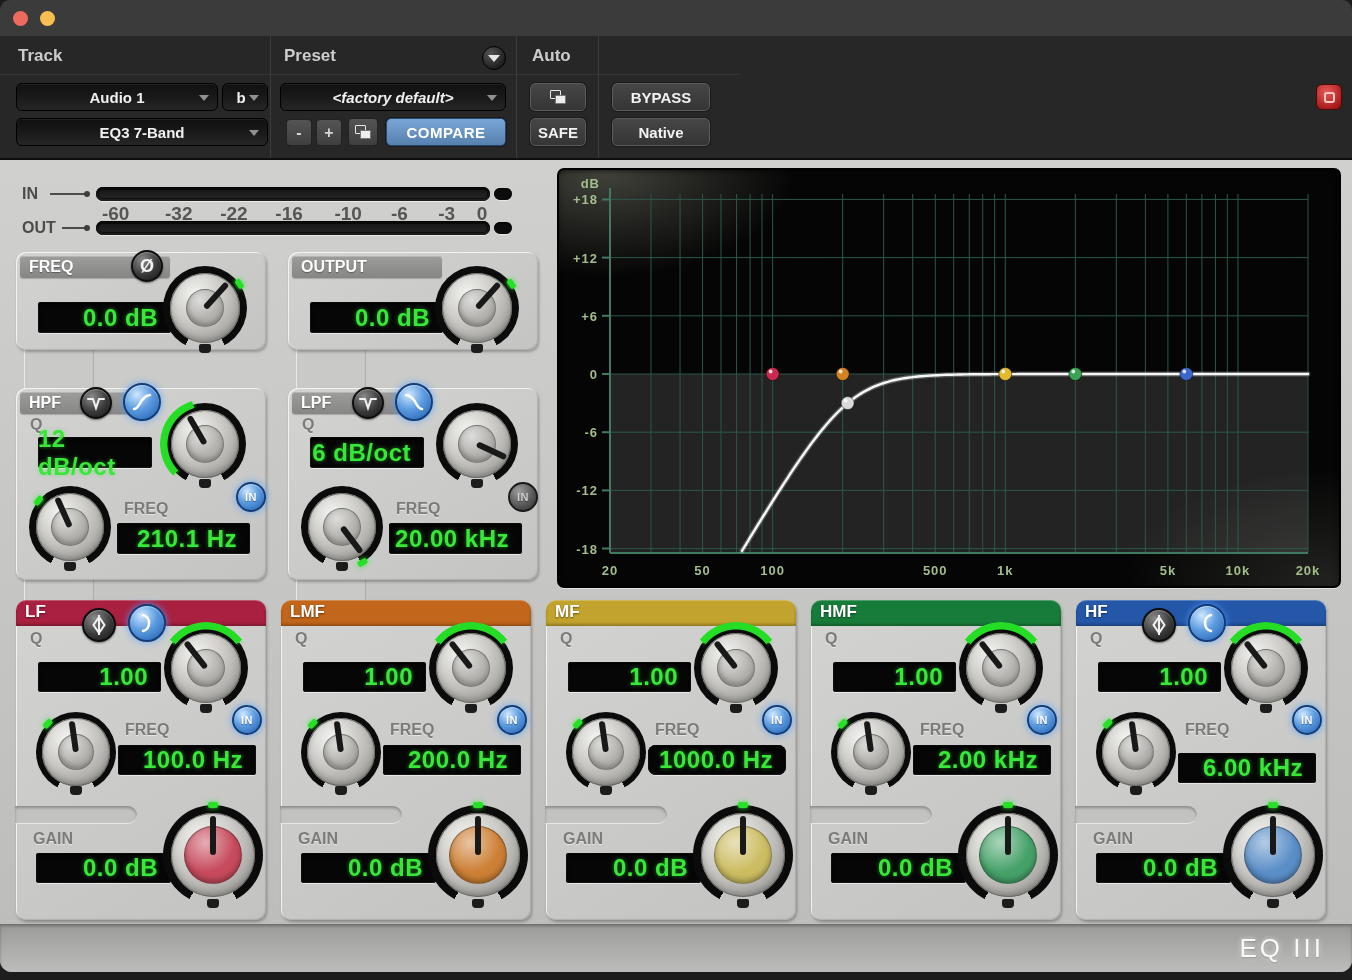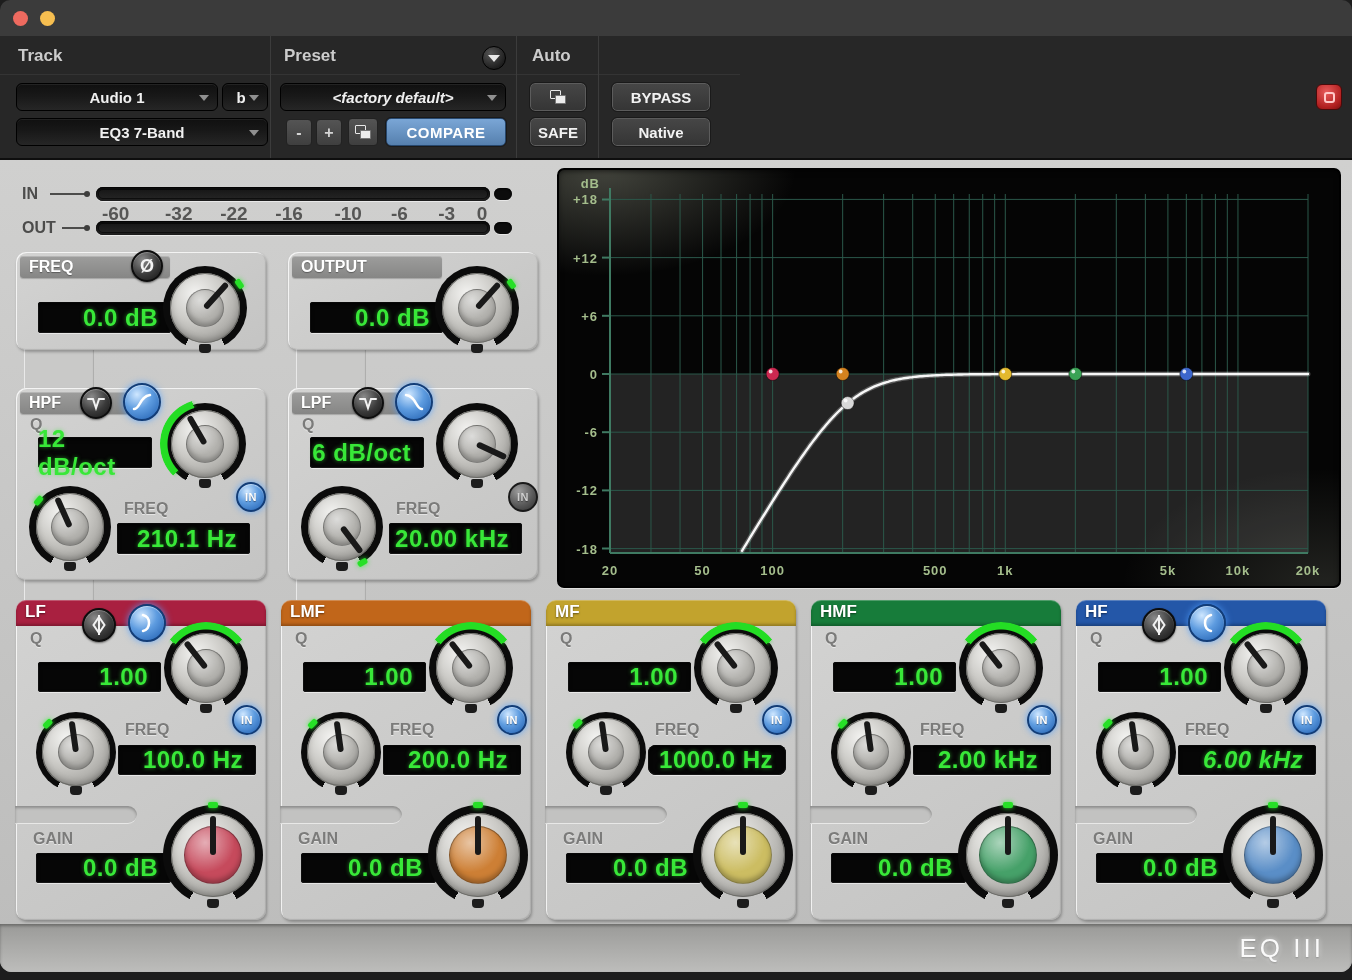--- a/index.html
+++ b/index.html
@@ -575,21 +575,21 @@
         </div>
       <div class="flabel" style="left:109px;top:121px;">FREQ</div>
       <div class="knob" style="left:20px;top:112px;width:80px;height:80px;--pt:-8deg;--tick:-45deg;">
         <div class="kring"></div>
           <div class="ktick"></div>
           <div class="kface"></div>
           <div class="khub"></div>
           <div class="kptr"></div>
           <div class="knub"></div>
       </div>
-      <div class="lcd" style="left:102px;top:145px;width:138px;height:30px;font-style:italic;">6.00 kHz</div>
+      <div class="lcd" style="left:102px;top:153px;width:138px;height:30px;">6.00 kHz</div>
       <div class="groove"></div>
       <div class="flabel" style="left:17px;top:230px;">GAIN</div>
       <div class="lcd" style="left:20px;top:253px;width:135px;height:30px;">0.0 dB</div>
       <div class="knob cap" style="left:147px;top:205px;width:100px;height:100px;--pt:0deg;--tick:0deg;">
         <div class="kring"></div>
           <div class="ktick"></div>
           <div class="kface"></div>
           <div class="khub"></div>
           <div class="kptr"></div>
           <div class="knub"></div>

